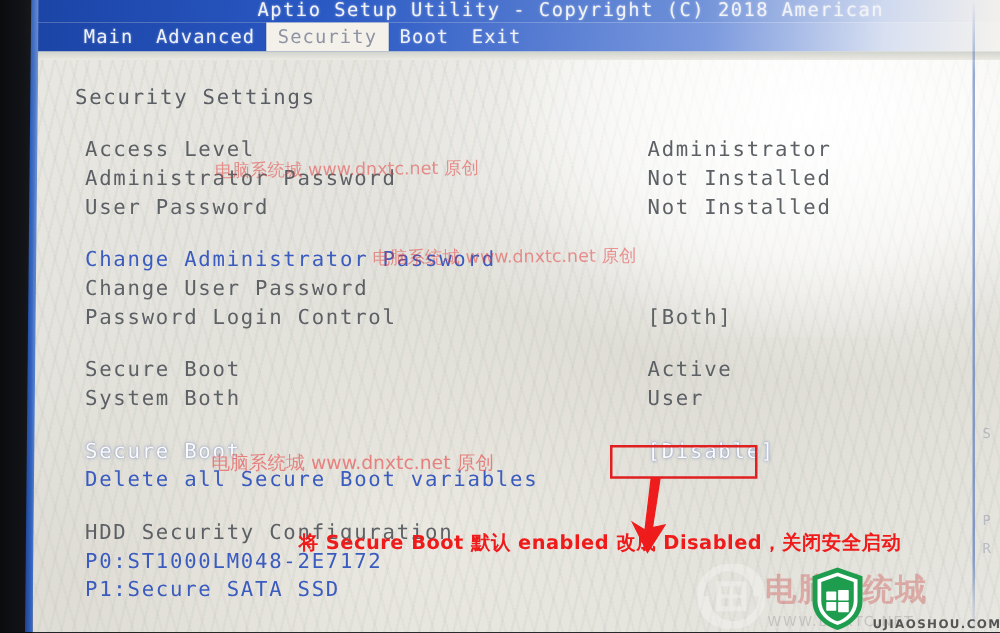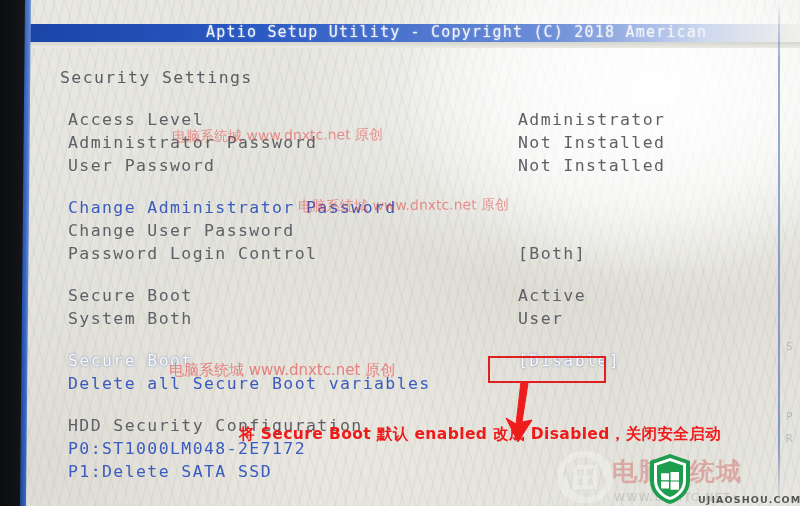--- a/index.html
+++ b/index.html
@@ -55,21 +55,20 @@
     position:absolute; right:-40px; top:-60px; width:430px; height:330px;
     background:radial-gradient(ellipse at 55% 45%, rgba(255,255,255,.92) 0%, rgba(255,255,255,.55) 45%, rgba(255,255,255,0) 75%);
     pointer-events:none; z-index:6;
   }
 
   
   .titlebar {
     position:absolute; left:0; top:0; width:100%; height:18px;
     background:linear-gradient(95deg,#1b44a6 0%,#2a59c4 30%,#6d8fd8 68%,#cfd9ef 88%,#f2f0ec 100%);
     z-index:10;
-    margin-top:24px;
   }
   .titlebar .ttl {
     position:absolute; left:180px; top:-1px;
     font-size:15px; letter-spacing:1.2px; color:#f2f3f7;
     white-space:nowrap;
     text-shadow:0 0 2px rgba(255,255,255,.55);
   }
 
   .menubar {
     position:absolute; left:0; top:18px; width:100%; height:23px;
@@ -173,20 +172,29 @@
 <body>
 
 <div id="photo">
 
   <div class="screen">
 
     <div class="titlebar">
       <div class="ttl">Aptio Setup Utility - Copyright (C) 2018 American</div>
     </div>
 
+    <div class="menubar">
+      <div class="menu-items" id="menu-items">
+          <div class="menu-item">Main</div>
+          <div class="menu-item">Advanced</div>
+          <div class="menu-item active">Security</div>
+          <div class="menu-item">Boot</div>
+          <div class="menu-item">Exit</div>
+        </div>
+    </div>
     <div class="under-menu"></div>
 
     <div class="content">
       <div class="row hdr" style="left:34px; top:20px;">Security Settings</div>
       <div id="rows">
           <div class="row lbl" style="left: 42px; top: 62px;">Access Level</div>
           <div class="row val" style="left: 492px; top: 62px;">Administrator</div>
           <div class="row lbl" style="left: 42px; top: 85px;">Administrator Password</div>
           <div class="row val" style="left: 492px; top: 85px;">Not Installed</div>
           <div class="row lbl" style="left: 42px; top: 108px;">User Password</div>
@@ -197,21 +205,21 @@
           <div class="row val" style="left: 492px; top: 196px;">[Both]</div>
           <div class="row lbl" style="left: 42px; top: 238px;">Secure Boot</div>
           <div class="row val" style="left: 492px; top: 238px;">Active</div>
           <div class="row lbl" style="left: 42px; top: 261px;">System Both</div>
           <div class="row val" style="left: 492px; top: 261px;">User</div>
           <div class="row sel" style="left: 42px; top: 303px;">Secure Boot</div>
           <div class="row sel" style="left: 492px; top: 303px;">[Disable]</div>
           <div class="row lnk" style="left: 42px; top: 326px;">Delete all Secure Boot variables</div>
           <div class="row lbl" style="left: 42px; top: 368px;">HDD Security Configuration</div>
           <div class="row lnk" style="left: 42px; top: 391px;">P0:ST1000LM048-2E7172</div>
-          <div class="row lnk" style="left: 42px; top: 414px;">P1:Delete SATA SSD</div>
+          <div class="row lnk" style="left: 42px; top: 414px;">P1:Secure SATA SSD</div>
         </div>
     </div>
 
     <div class="vdiv"></div>
     <div class="ghost" style="top:340px;">S</div>
     <div class="ghost" style="top:410px;">P</div>
     <div class="ghost" style="top:432px;">R</div>
 
     <div class="redbox" style="left:462px; top:356px; width:118px; height:27px;"></div>
 

